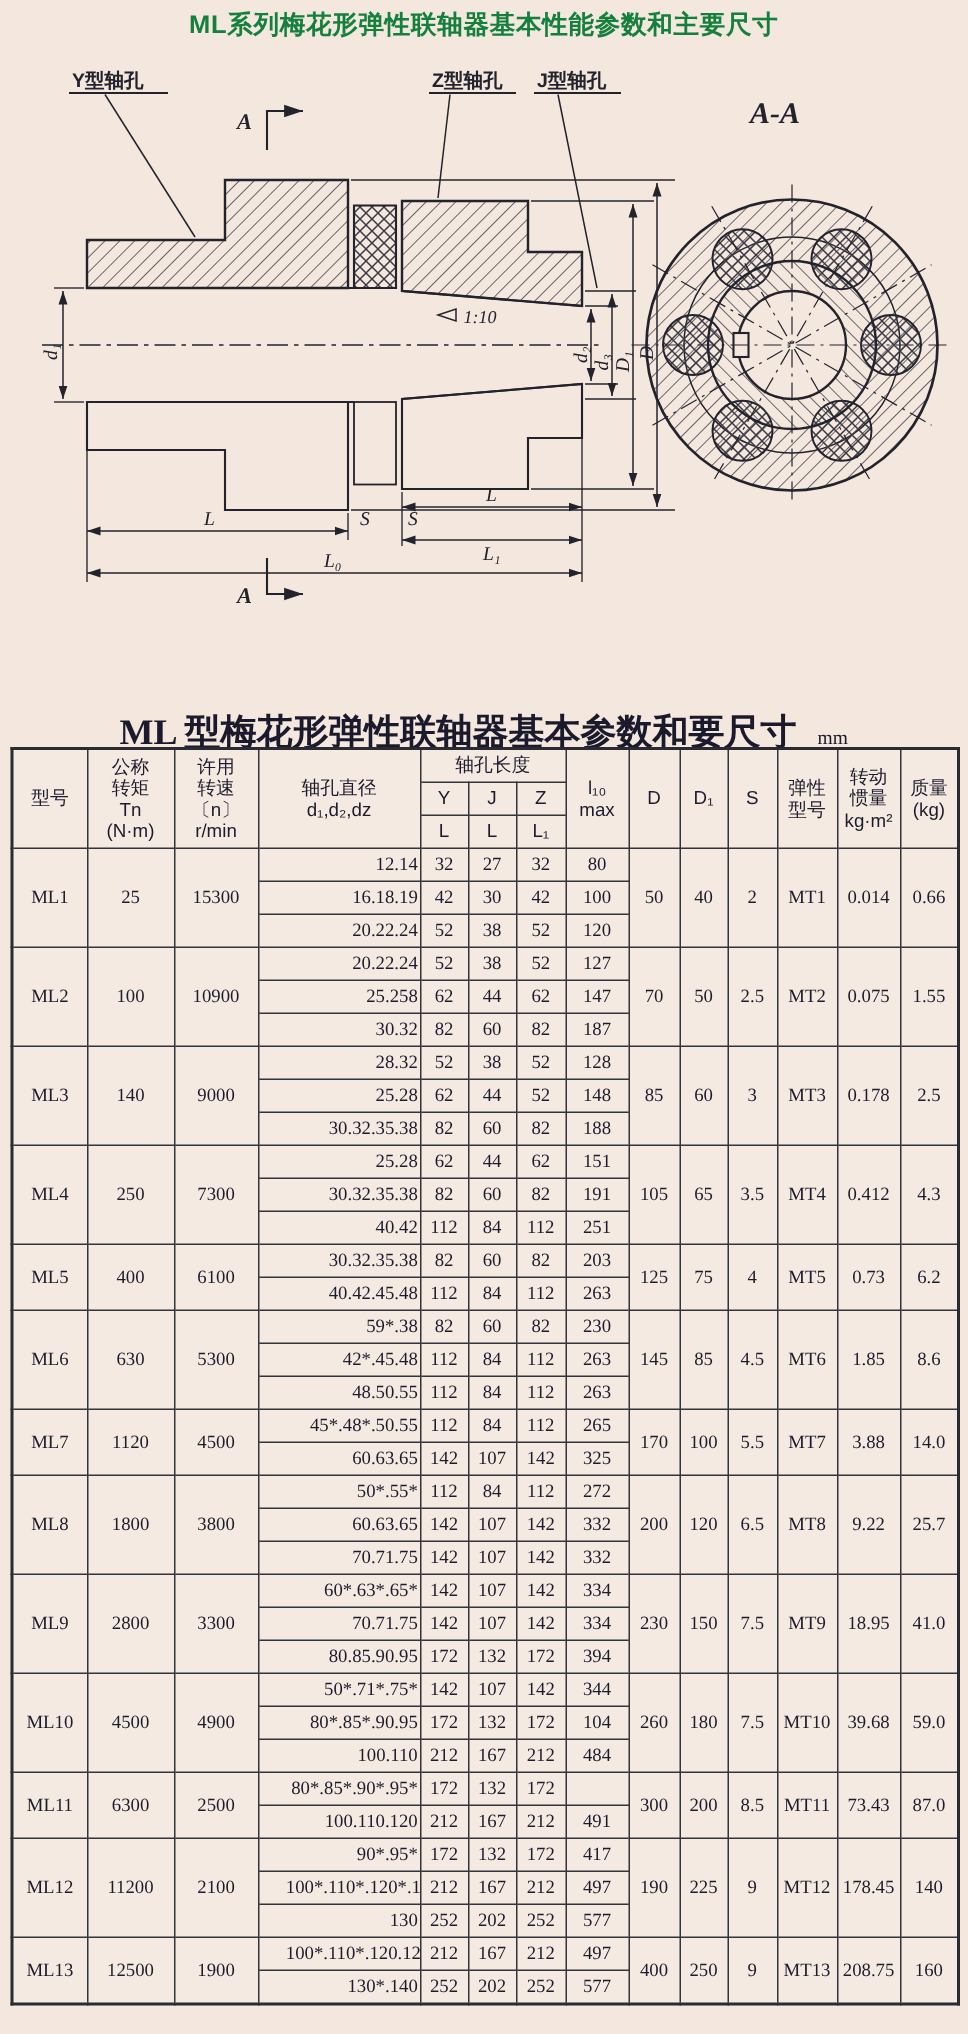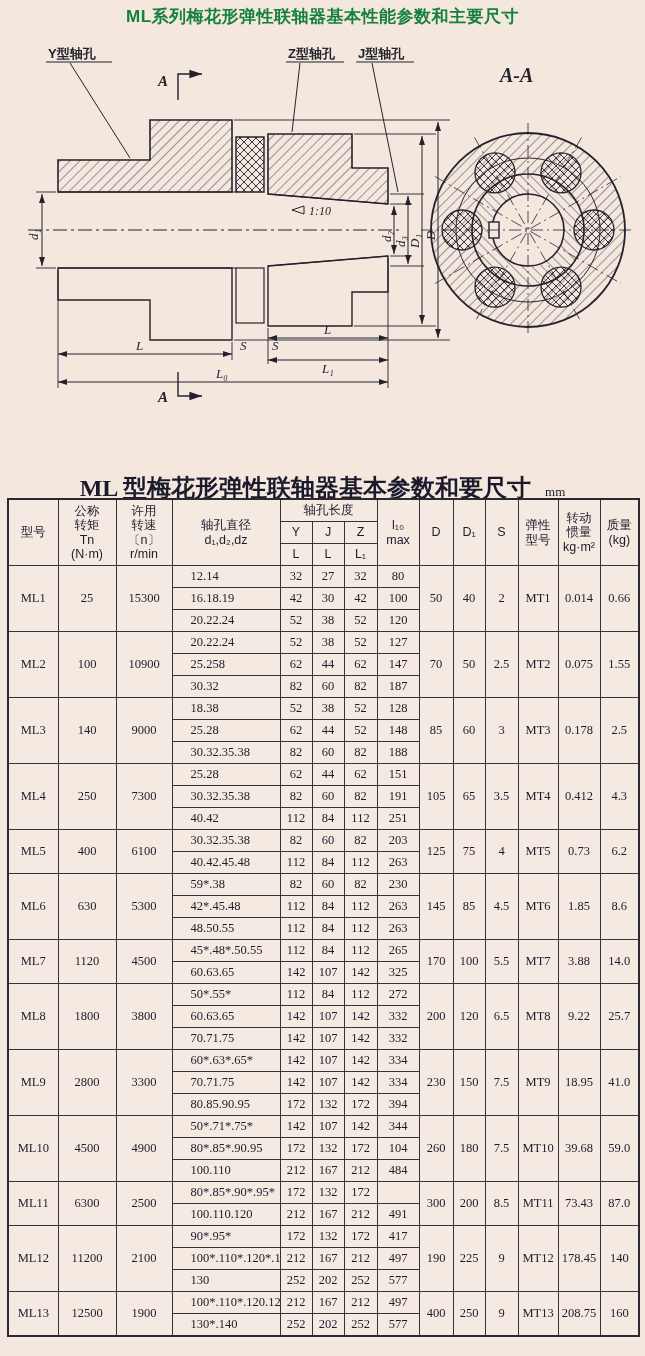--- a/index.html
+++ b/index.html
@@ -37,21 +37,21 @@
   }
   table.params th, table.params td{
     border:1px solid #33333c;
     text-align:center;vertical-align:middle;
     padding:0 1px;height:21px;line-height:1.15;
     overflow:hidden;
   }
   table.params{border:2px solid #2a2a33;}
   table.params th{white-space:pre-line;font-weight:normal;font-size:12.5px;
     font-family:"Liberation Sans", sans-serif;}
-  table.params td.bore{text-align:left;padding-left:18px;white-space:nowrap;}
+  table.params td.bore{text-align:right;padding-left:18px;white-space:nowrap;}
   .notes{
     position:absolute;top:1330px;left:28px;width:600px;
     display:flex;gap:66px;font-size:13.5px;font-weight:bold;color:#22222e;
     font-family:"Liberation Sans", sans-serif;
   }
 </style>
 </head>
 <body>
 
 <div class="page">
@@ -305,21 +305,21 @@
           <td class="bore">30.32</td>
           <td>82</td>
           <td>60</td>
           <td>82</td>
           <td>187</td>
         </tr>
         <tr>
           <td rowspan="3">ML3</td>
           <td rowspan="3">140</td>
           <td rowspan="3">9000</td>
-          <td class="bore">18.38</td>
+          <td class="bore">28.32</td>
           <td>52</td>
           <td>38</td>
           <td>52</td>
           <td>128</td>
           <td rowspan="3">85</td>
           <td rowspan="3">60</td>
           <td rowspan="3">3</td>
           <td rowspan="3">MT3</td>
           <td rowspan="3">0.178</td>
           <td rowspan="3">2.5</td>

